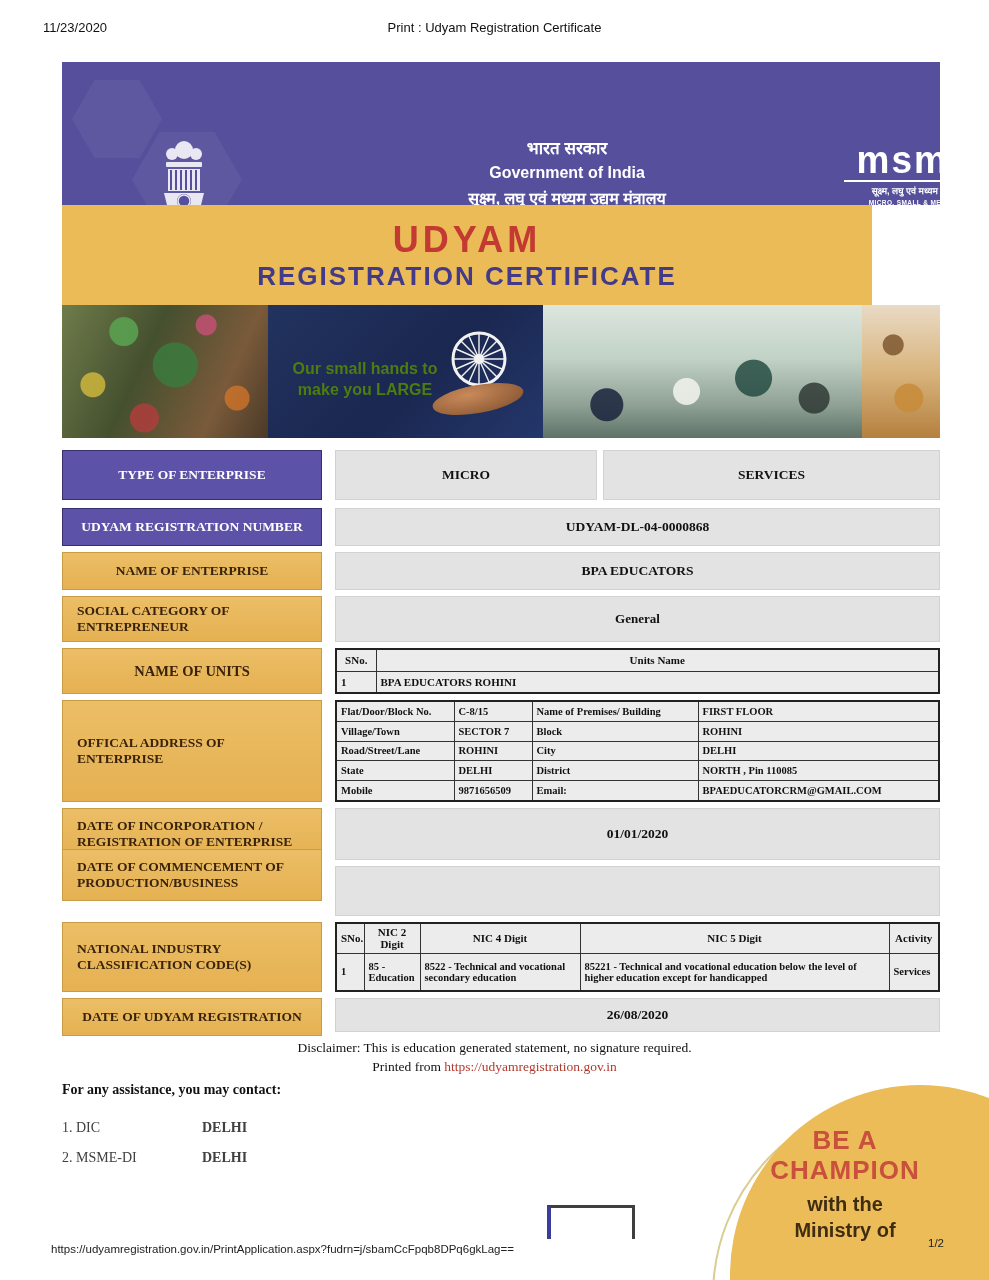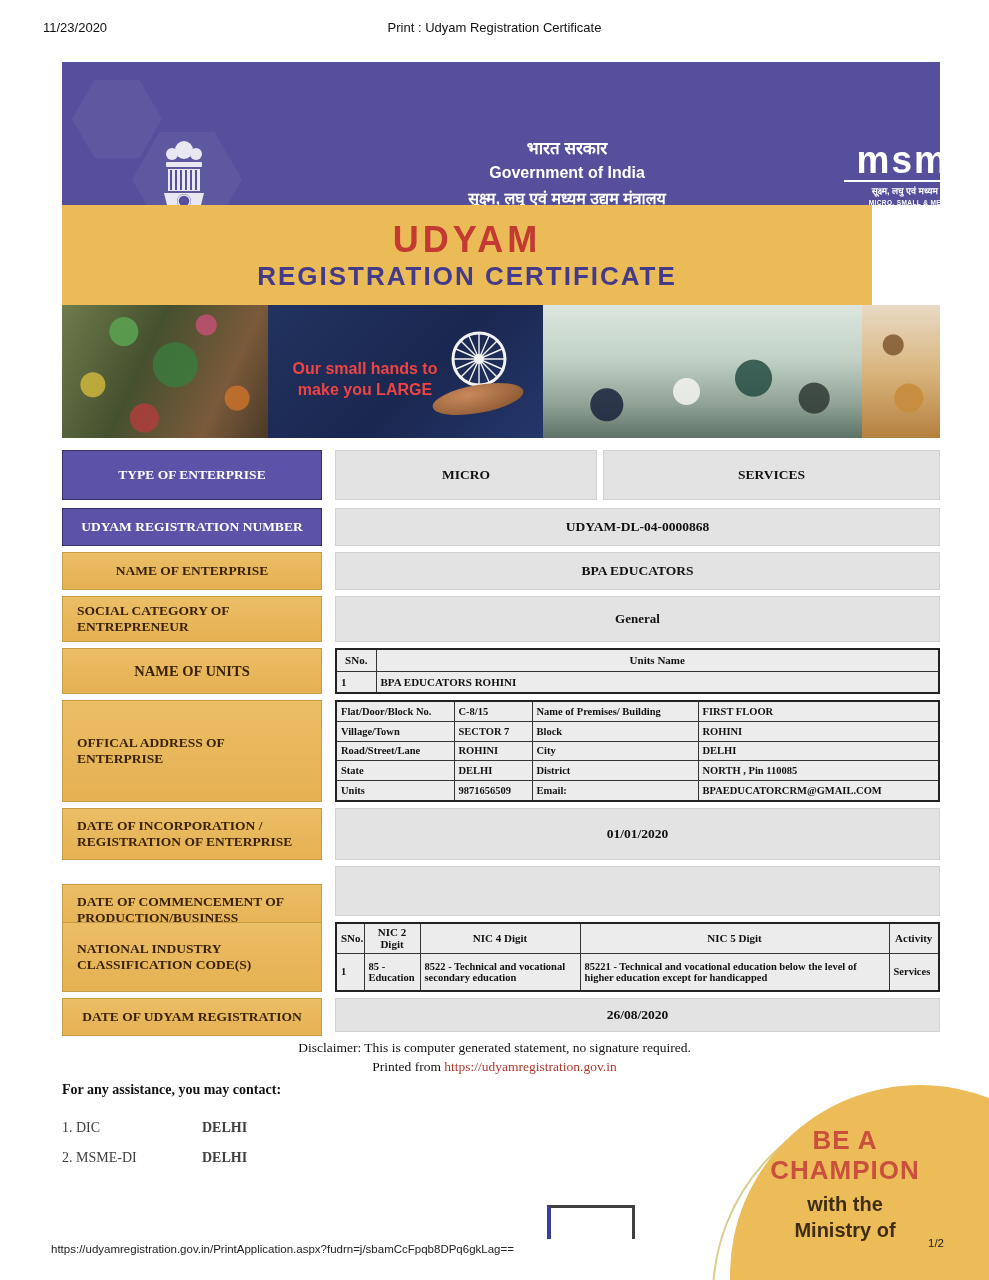--- a/index.html
+++ b/index.html
@@ -47,21 +47,21 @@
       radial-gradient(circle at 20% 75%, rgba(25,35,60,.85) 0 16px, transparent 17px),
       radial-gradient(circle at 45% 65%, rgba(240,240,235,.9) 0 13px, transparent 14px),
       radial-gradient(circle at 66% 55%, rgba(30,70,60,.8) 0 18px, transparent 19px),
       radial-gradient(circle at 85% 70%, rgba(40,50,45,.8) 0 15px, transparent 16px),
       linear-gradient(#dce6de 0%,#c2d2c6 40%,#8fa295 75%,#5f7268 100%); }
   .seg-d { left:800px; width:78px;
     background:
       radial-gradient(circle at 40% 30%, rgba(120,80,40,.8) 0 10px, transparent 11px),
       radial-gradient(circle at 60% 70%, rgba(200,140,60,.9) 0 14px, transparent 15px),
       linear-gradient(#e9dac5 0%,#d9b57e 50%,#b5803f 100%); }
-  .slogan { position:absolute; left:228px; top:53px; width:150px; text-align:center; color:#ef4444;
+  .slogan { position:absolute; left:228px; top:53px; width:150px; text-align:center; color:#4d7c0f;
     font-family:"Liberation Sans", sans-serif; font-size:16px; font-weight:600; line-height:21px; }
   .wheel { position:absolute; left:388px; top:25px; }
   .hand { position:absolute; left:370px; top:80px; width:92px; height:28px; border-radius:50%;
     background:radial-gradient(ellipse at 40% 30%, #c98a5b 0%, #96613a 70%, #7a4c2c 100%); transform:rotate(-10deg); }
 
   
   .lab { position:absolute; left:62px; width:260px; display:flex; align-items:center; justify-content:center;
     font-weight:bold; font-size:13.5px; padding:18px 14px; }
   .lab-purple { background:#5C52A8; color:#fff; border:1px solid #37306E; }
   .lab-gold { background:linear-gradient(#ECBE66,#E5B152); color:#3A230A; border:1px solid #C89C44; }
@@ -234,32 +234,32 @@
       <td>City</td>
       <td>DELHI</td>
     </tr>
     <tr>
       <td>State</td>
       <td>DELHI</td>
       <td>District</td>
       <td>NORTH , Pin 110085</td>
     </tr>
     <tr>
-      <td>Units</td>
+      <td>Mobile</td>
       <td>9871656509</td>
       <td>Email:</td>
       <td>BPAEDUCATORCRM@GMAIL.COM</td>
     </tr>
   </tbody>
     </table>
 
   <div class="lab lab-gold" style="top:808px; height:52px;">DATE OF INCORPORATION / REGISTRATION OF ENTERPRISE</div>
   <div class="val" style="left:335px; top:808px; width:605px; height:52px;">01/01/2020</div>
 
-  <div class="lab lab-gold" style="top:884px; height:52px;">DATE OF COMMENCEMENT OF PRODUCTION/BUSINESS</div>
+  <div class="lab lab-gold" style="top:849px; height:52px;">DATE OF COMMENCEMENT OF PRODUCTION/BUSINESS</div>
   <div class="val" style="left:335px; top:866px; width:605px; height:50px;"></div>
 
   <div class="lab lab-gold" style="top:922px; height:70px;">NATIONAL INDUSTRY CLASSIFICATION CODE(S)</div>
   <table class="itable nic-table" style="left:335px; top:922px; width:605px; height:70px;">
     <colgroup>
         <col style="width:28px">
         <col style="width:56px">
         <col style="width:160px">
         <col>
         <col style="width:50px">
@@ -278,21 +278,21 @@
       <td>8522 - Technical and vocational secondary education</td>
       <td>85221 - Technical and vocational education below the level of higher education except for handicapped</td>
       <td>Services</td>
     </tr>
   </tbody>
     </table>
 
   <div class="lab lab-gold" style="top:998px; height:34px;">DATE OF UDYAM REGISTRATION</div>
   <div class="val" style="left:335px; top:998px; width:605px; height:34px;">26/08/2020</div>
 
-  <div class="disc1">Disclaimer: This is computer generated statement, no signature required.</div>
+  <div class="disc1">Disclaimer: This is education generated statement, no signature required.</div>
   <div class="disc2">
     <span>Printed from </span><a class="lnk">https://udyamregistration.gov.in</a>
   </div>
 
   <div class="assist-h">For any assistance, you may contact:</div>
   <div class="contact" style="top:1120px;">
     <span>1. DIC</span>
     <span class="place">DELHI</span>
   </div>
   <div class="contact" style="top:1150px;">

